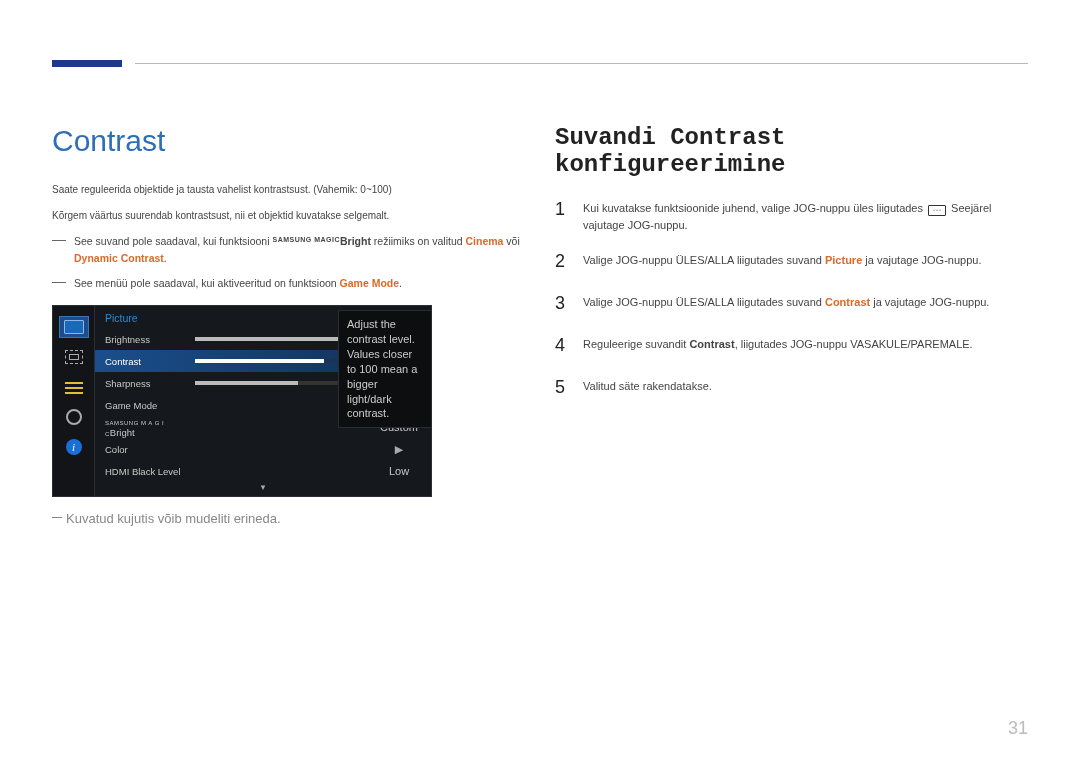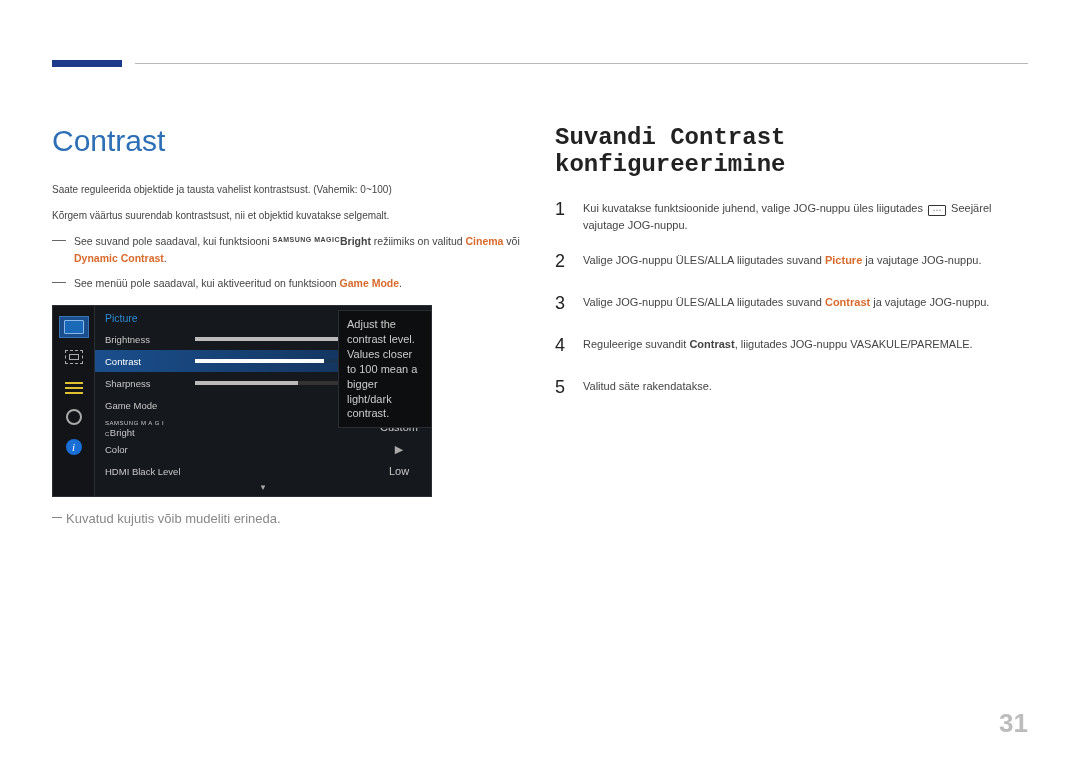--- a/index.html
+++ b/index.html
@@ -38,21 +38,21 @@
   .osd-row .bar { flex:1; height:4px; background:#333; margin:0 10px; position:relative; }
   .osd-row .bar span{ position:absolute; left:0; top:0; bottom:0; background:#bbb; }
   .osd-row .val { width:44px; text-align:center; font-size:11px; }
   .osd-row.sel { background: linear-gradient(to right,#1a4e8c,#122e52); color:#fff; }
   .osd-row.sel .bar { background:#183654; }
   .osd-row.sel .bar span{ background:#fff; }
   .osd-arrow { text-align:center; color:#aaa; font-size:9px; padding-bottom:4px; }
   .tooltip { position:absolute; top:4px; right:-1px; width:94px; background:#0d0e10; border:1px solid #2a2e33; font-size:11px; color:#ccc; padding:6px 8px; line-height:1.35; }
   .footnote { font-size:13px; color:#888; margin-top:14px; position:relative; padding-left:14px; }
   .footnote::before { content:""; position:absolute; left:0; top:6px; width:10px; height:1px; background:#888; }
-  .page-number { position:absolute; bottom:24px; right:52px; font-size:26px; color:#bcbcbc; font-weight:700; }
+  .page-number { position:absolute; bottom:24px; right:52px; font-size:18px; color:#bcbcbc; font-weight:400; }
 
   
   .ic { display:inline-block; }
   .ic-monitor { width:20px; height:14px; border:1px solid #8bb7e8; border-radius:1px; background:#1a68b8; }
   .ic-frame { width:18px; height:14px; border:1px dashed #aaa; position:relative; }
   .ic-frame::after{content:"";position:absolute;inset:3px;border:1px solid #aaa;}
   .ic-bars { width:18px; height:14px; background:linear-gradient(#e0c030,#e0c030) 0 2px/18px 2px no-repeat,linear-gradient(#e0c030,#e0c030) 0 7px/18px 2px no-repeat,linear-gradient(#e0c030,#e0c030) 0 12px/18px 2px no-repeat; }
   .ic-gear { width:16px;height:16px;border:2px solid #aaa;border-radius:50%;position:relative; }
   .ic-info { width:16px;height:16px;border-radius:50%;background:#1a6fd6;color:#fff;font-size:11px;line-height:16px;text-align:center;font-style:italic;font-family:Georgia,serif; }
   .tri-right{ color:#aaa; font-size:7px; }

